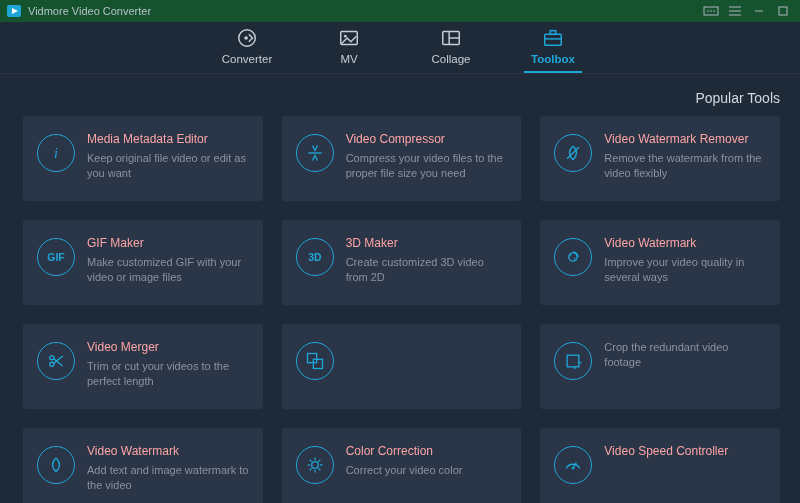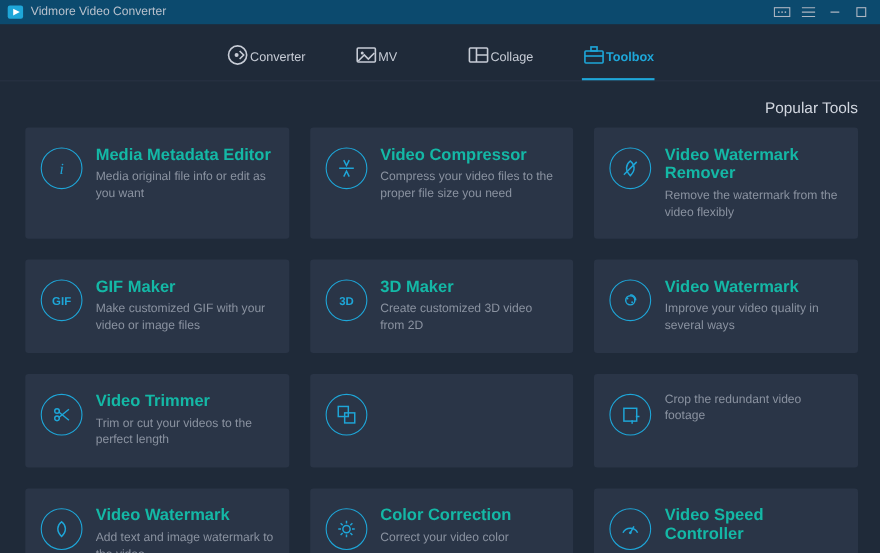--- a/index.html
+++ b/index.html
@@ -10,21 +10,21 @@
     font-family: "Segoe UI", Arial, sans-serif;
     color: #c7ccd6;
     overflow: hidden;
     font-size: 12px;
   }
   .titlebar {
     height: 22px;
     display: flex;
     align-items: center;
     padding: 0 6px;
-    background: #0c4a6e;
+    background: #14532d;
   }
   .titlebar .app-icon {
     width: 16px; height: 16px;
     margin-right: 6px;
     display: flex; align-items: center; justify-content: center;
   }
   .titlebar .title {
     font-size: 11px;
     color: #b8c0cc;
   }
@@ -39,21 +39,21 @@
   .topnav {
     height: 52px;
     display: flex;
     align-items: flex-end;
     justify-content: center;
     gap: 44px;
     border-bottom: 1px solid #283243;
   }
   .nav-item {
     display: flex;
-    flex-direction: row;
+    flex-direction: column;
     align-items: center;
     padding-bottom: 6px;
     border-bottom: 2px solid transparent;
     cursor: pointer;
     min-width: 58px;
   }
   .nav-item .ni-icon {
     width: 22px; height: 22px;
     display: flex; align-items: center; justify-content: center;
     margin-bottom: 4px;
@@ -92,23 +92,23 @@
   .tool-icon {
     flex: 0 0 38px;
     width: 38px; height: 38px;
     border: 1.5px solid #1ea6d8;
     border-radius: 50%;
     display: flex; align-items: center; justify-content: center;
     margin-top: 2px;
   }
   .tool-text { flex: 1; }
   .tool-title {
-    font-size: 15px;
-    font-weight: 700;
-    color: #14b8a6;
+    font-size: 12px;
+    font-weight: 400;
+    color: #fca5a5;
     margin-bottom: 5px;
   }
   .tool-desc {
     font-size: 11px;
     color: #8a92a0;
     line-height: 1.35;
   }
 </style>
 </head>
 <body>
@@ -196,21 +196,21 @@
   <div class="section-title">Popular Tools</div>
   <div class="grid" id="tools-grid">
       <div class="tool-card">
     <div class="tool-icon">
           <svg width="20" height="20" viewBox="0 0 24 24">
             <text x="12" y="18" text-anchor="middle" font-size="17" font-style="italic" font-family="serif" fill="#1ea6d8">i</text>
           </svg>
         </div>
     <div class="tool-text">
       <div class="tool-title">Media Metadata Editor</div>
-      <div class="tool-desc">Media original file info or edit as you want</div>
+      <div class="tool-desc">Keep original file video or edit as you want</div>
     </div>
       </div>
       <div class="tool-card">
     <div class="tool-icon">
           <svg width="20" height="20" viewBox="0 0 24 24" fill="none" stroke="#1ea6d8" stroke-width="1.6">
             <line x1="4" y1="12" x2="20" y2="12"></line>
             <polyline points="9,3 12,9 15,3"></polyline>
             <polyline points="9,21 12,15 15,21"></polyline>
           </svg>
         </div>
@@ -270,21 +270,21 @@
       <div class="tool-card">
     <div class="tool-icon">
           <svg width="20" height="20" viewBox="0 0 24 24" fill="none" stroke="#1ea6d8" stroke-width="1.6">
             <circle cx="7" cy="8" r="2.5"></circle>
             <circle cx="7" cy="16" r="2.5"></circle>
             <line x1="9" y1="9" x2="20" y2="18"></line>
             <line x1="9" y1="15" x2="20" y2="6"></line>
           </svg>
         </div>
     <div class="tool-text">
-      <div class="tool-title">Video Trimmer</div>
+      <div class="tool-title">Video Merger</div>
       <div class="tool-desc">Trim or cut your videos to the perfect length</div>
     </div>
       </div>
       <div class="tool-card">
     <div class="tool-icon">
           <svg width="20" height="20" viewBox="0 0 24 24" fill="none" stroke="#1ea6d8" stroke-width="1.6">
             <rect x="3" y="3" width="11" height="11"></rect>
             <rect x="10" y="10" width="11" height="11"></rect>
           </svg>
         </div>

